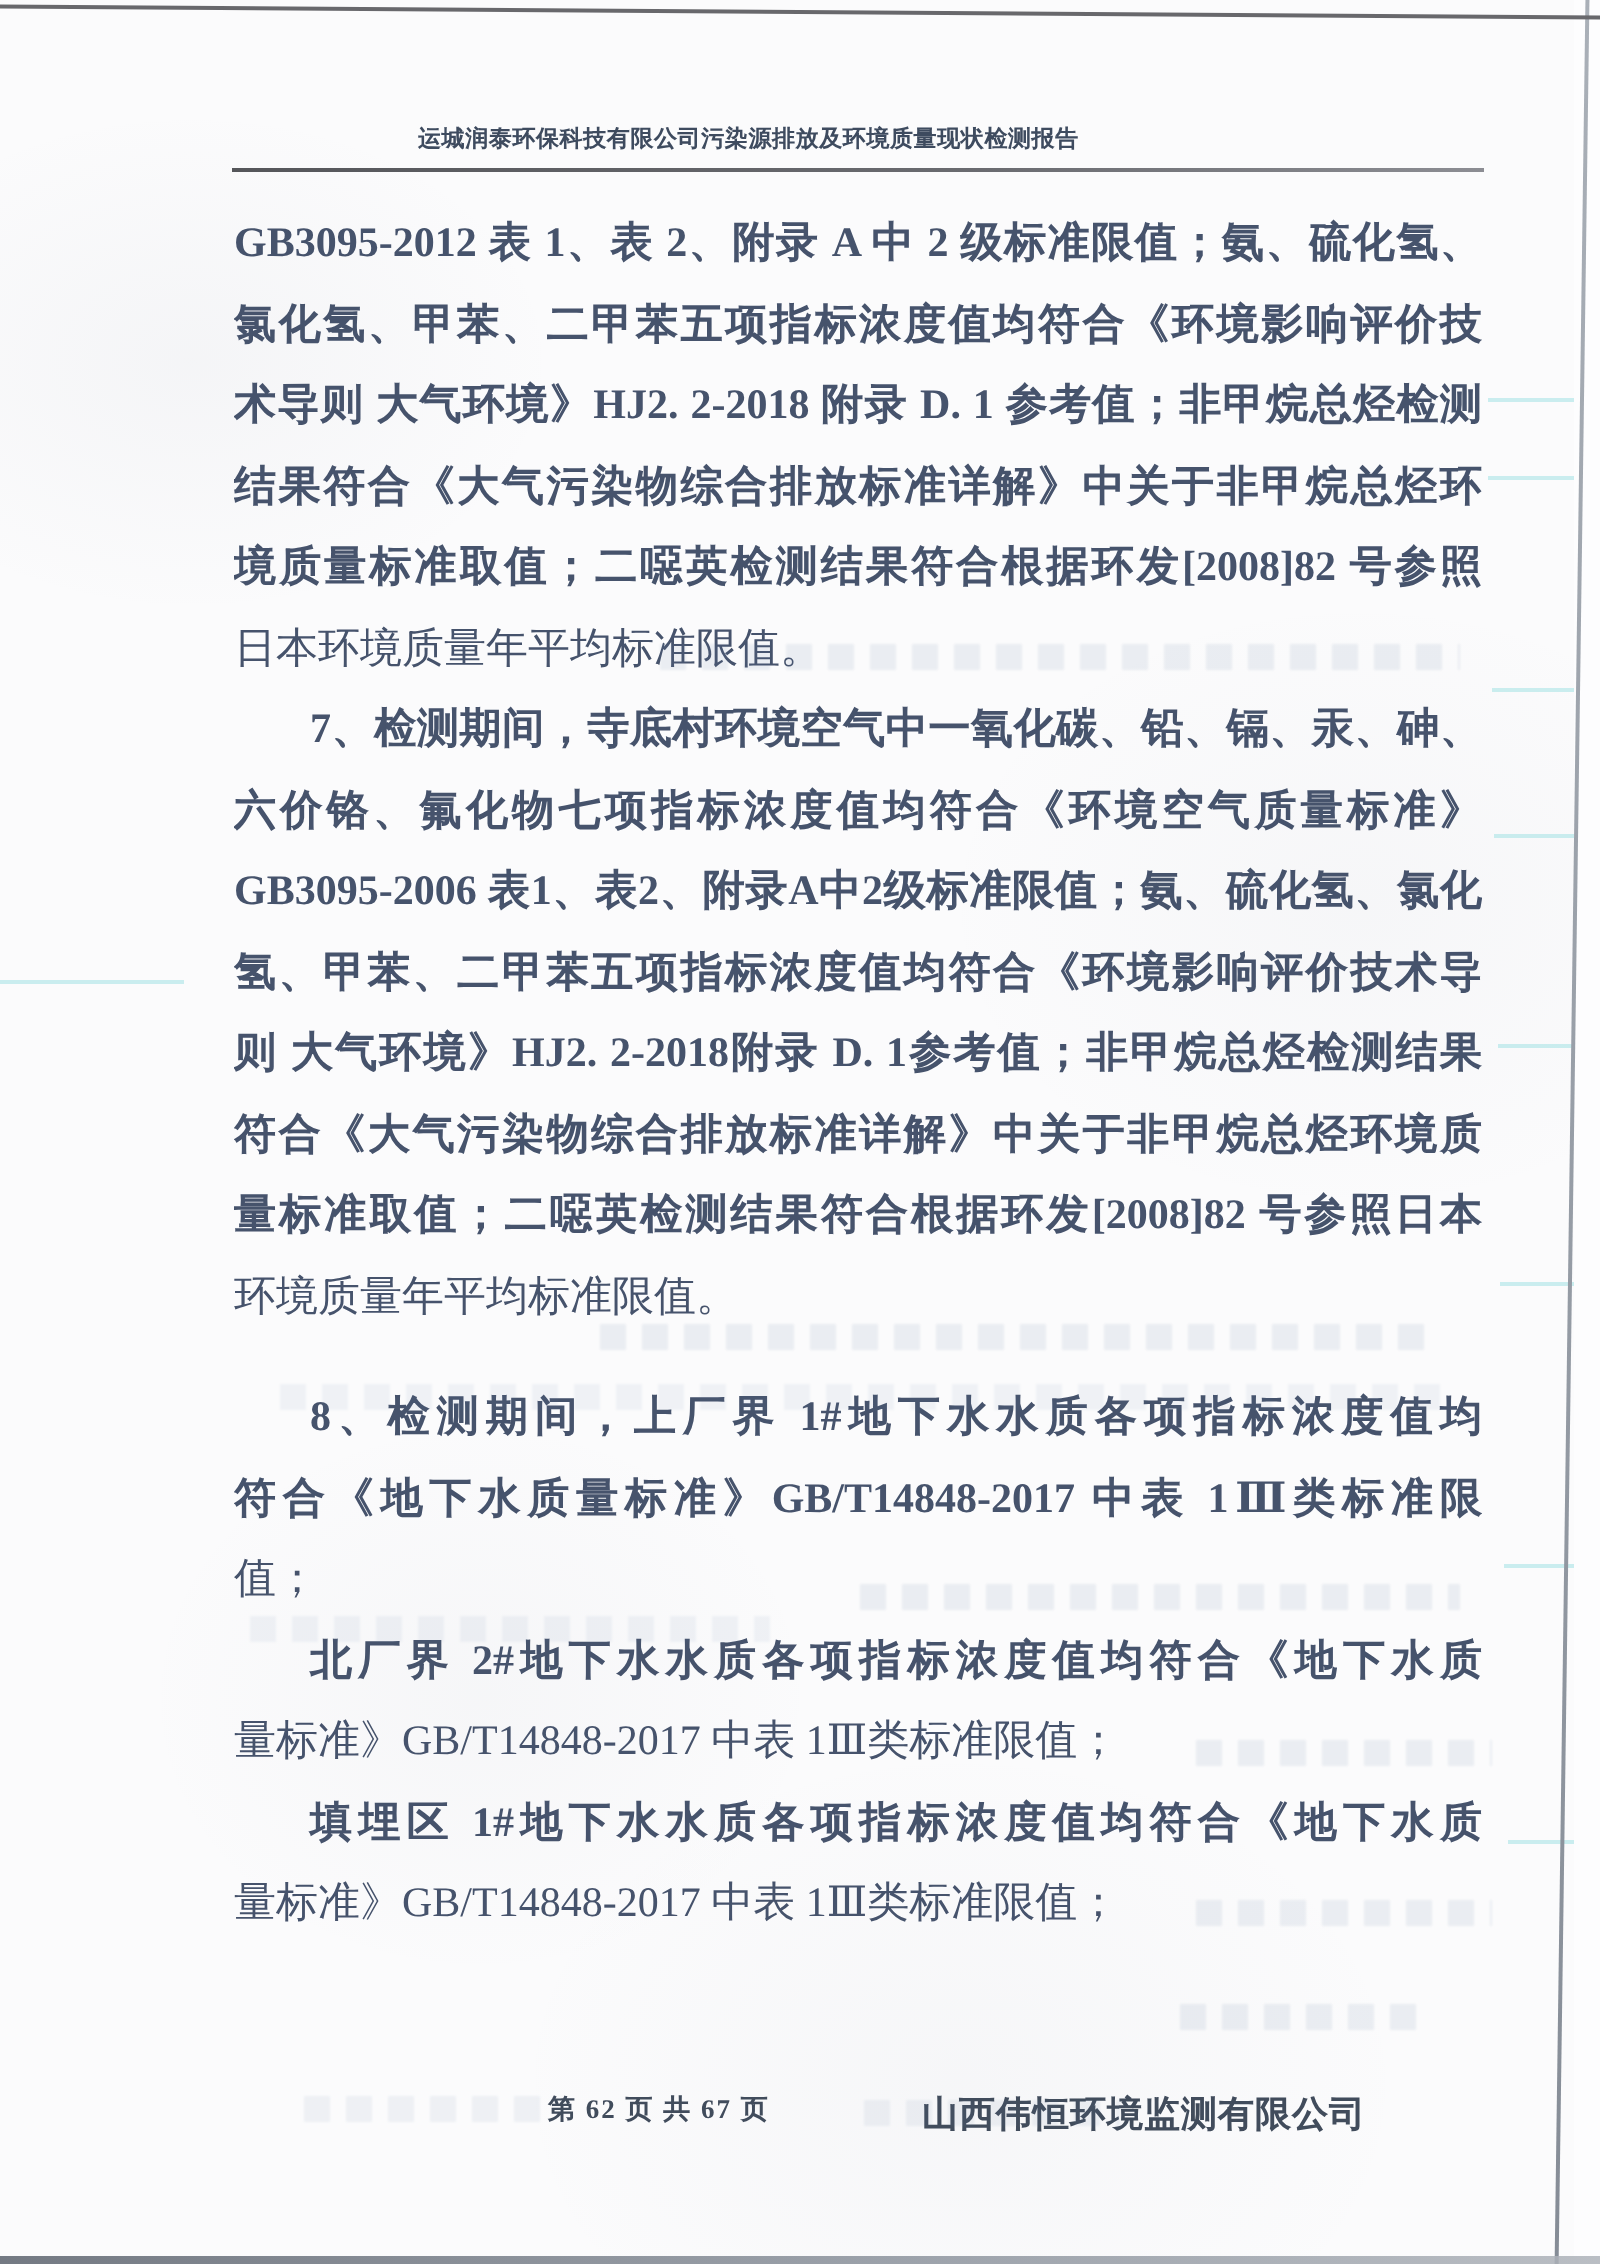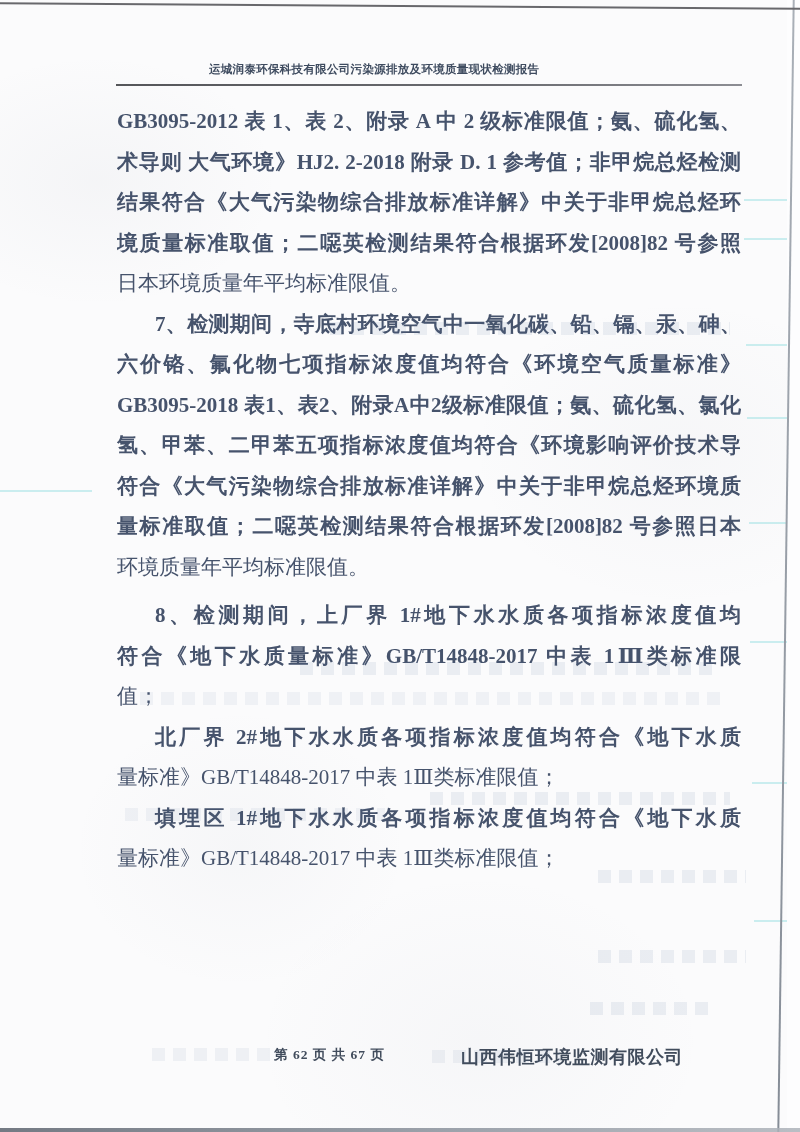--- a/index.html
+++ b/index.html
@@ -142,32 +142,34 @@
 <body>
 
 <div class="page">
   <div class="mottle"></div>
 
   <div class="header-title">运城润泰环保科技有限公司污染源排放及环境质量现状检测报告</div>
   <div class="header-rule"></div>
 
   <div class="body-text" id="body-text">
       <div class="line fill">GB3095-2012 表 1、表 2、附录 A 中 2 级标准限值；氨、硫化氢、</div>
+      <div class="line fill">氯化氢、甲苯、二甲苯五项指标浓度值均符合《环境影响评价技</div>
       <div class="line fill">术导则 大气环境》HJ2. 2-2018 附录 D. 1 参考值；非甲烷总烃检测</div>
       <div class="line fill">结果符合《大气污染物综合排放标准详解》中关于非甲烷总烃环</div>
       <div class="line fill">境质量标准取值；二噁英检测结果符合根据环发[2008]82 号参照</div>
       <div class="line">日本环境质量年平均标准限值。</div>
       <div class="line fill indent" style="margin-top: 0;">7、检测期间，寺底村环境空气中一氧化碳、铅、镉、汞、砷、</div>
       <div class="line fill">六价铬、氟化物七项指标浓度值均符合《环境空气质量标准》</div>
-      <div class="line fill">GB3095-2018 表1、表2、附录A中2级标准限值；氨、硫化氢、氯化</div>
+      <div class="line fill">GB3095-2006 表1、表2、附录A中2级标准限值；氨、硫化氢、氯化</div>
       <div class="line fill">氢、甲苯、二甲苯五项指标浓度值均符合《环境影响评价技术导</div>
+      <div class="line fill">则 大气环境》HJ2. 2-2018附录 D. 1参考值；非甲烷总烃检测结果</div>
       <div class="line fill">符合《大气污染物综合排放标准详解》中关于非甲烷总烃环境质</div>
       <div class="line fill">量标准取值；二噁英检测结果符合根据环发[2008]82 号参照日本</div>
       <div class="line">环境质量年平均标准限值。</div>
-      <div class="line fill indent" style="margin-top: 8px;">8、检测期间，上厂界 1#地下水水质各项指标浓度值均</div>
+      <div class="line fill indent" style="margin-top: 20px;">8、检测期间，上厂界 1#地下水水质各项指标浓度值均</div>
       <div class="line fill">符合《地下水质量标准》GB/T14848-2017 中表 1Ⅲ类标准限</div>
       <div class="line">值；</div>
       <div class="line fill indent">北厂界 2#地下水水质各项指标浓度值均符合《地下水质</div>
       <div class="line">量标准》GB/T14848-2017 中表 1Ⅲ类标准限值；</div>
       <div class="line fill indent">填埋区 1#地下水水质各项指标浓度值均符合《地下水质</div>
       <div class="line">量标准》GB/T14848-2017 中表 1Ⅲ类标准限值；</div>
     </div>
 
   <span class="footer-page">第 62 页 共 67 页</span>
   <span class="footer-company">山西伟恒环境监测有限公司</span>

